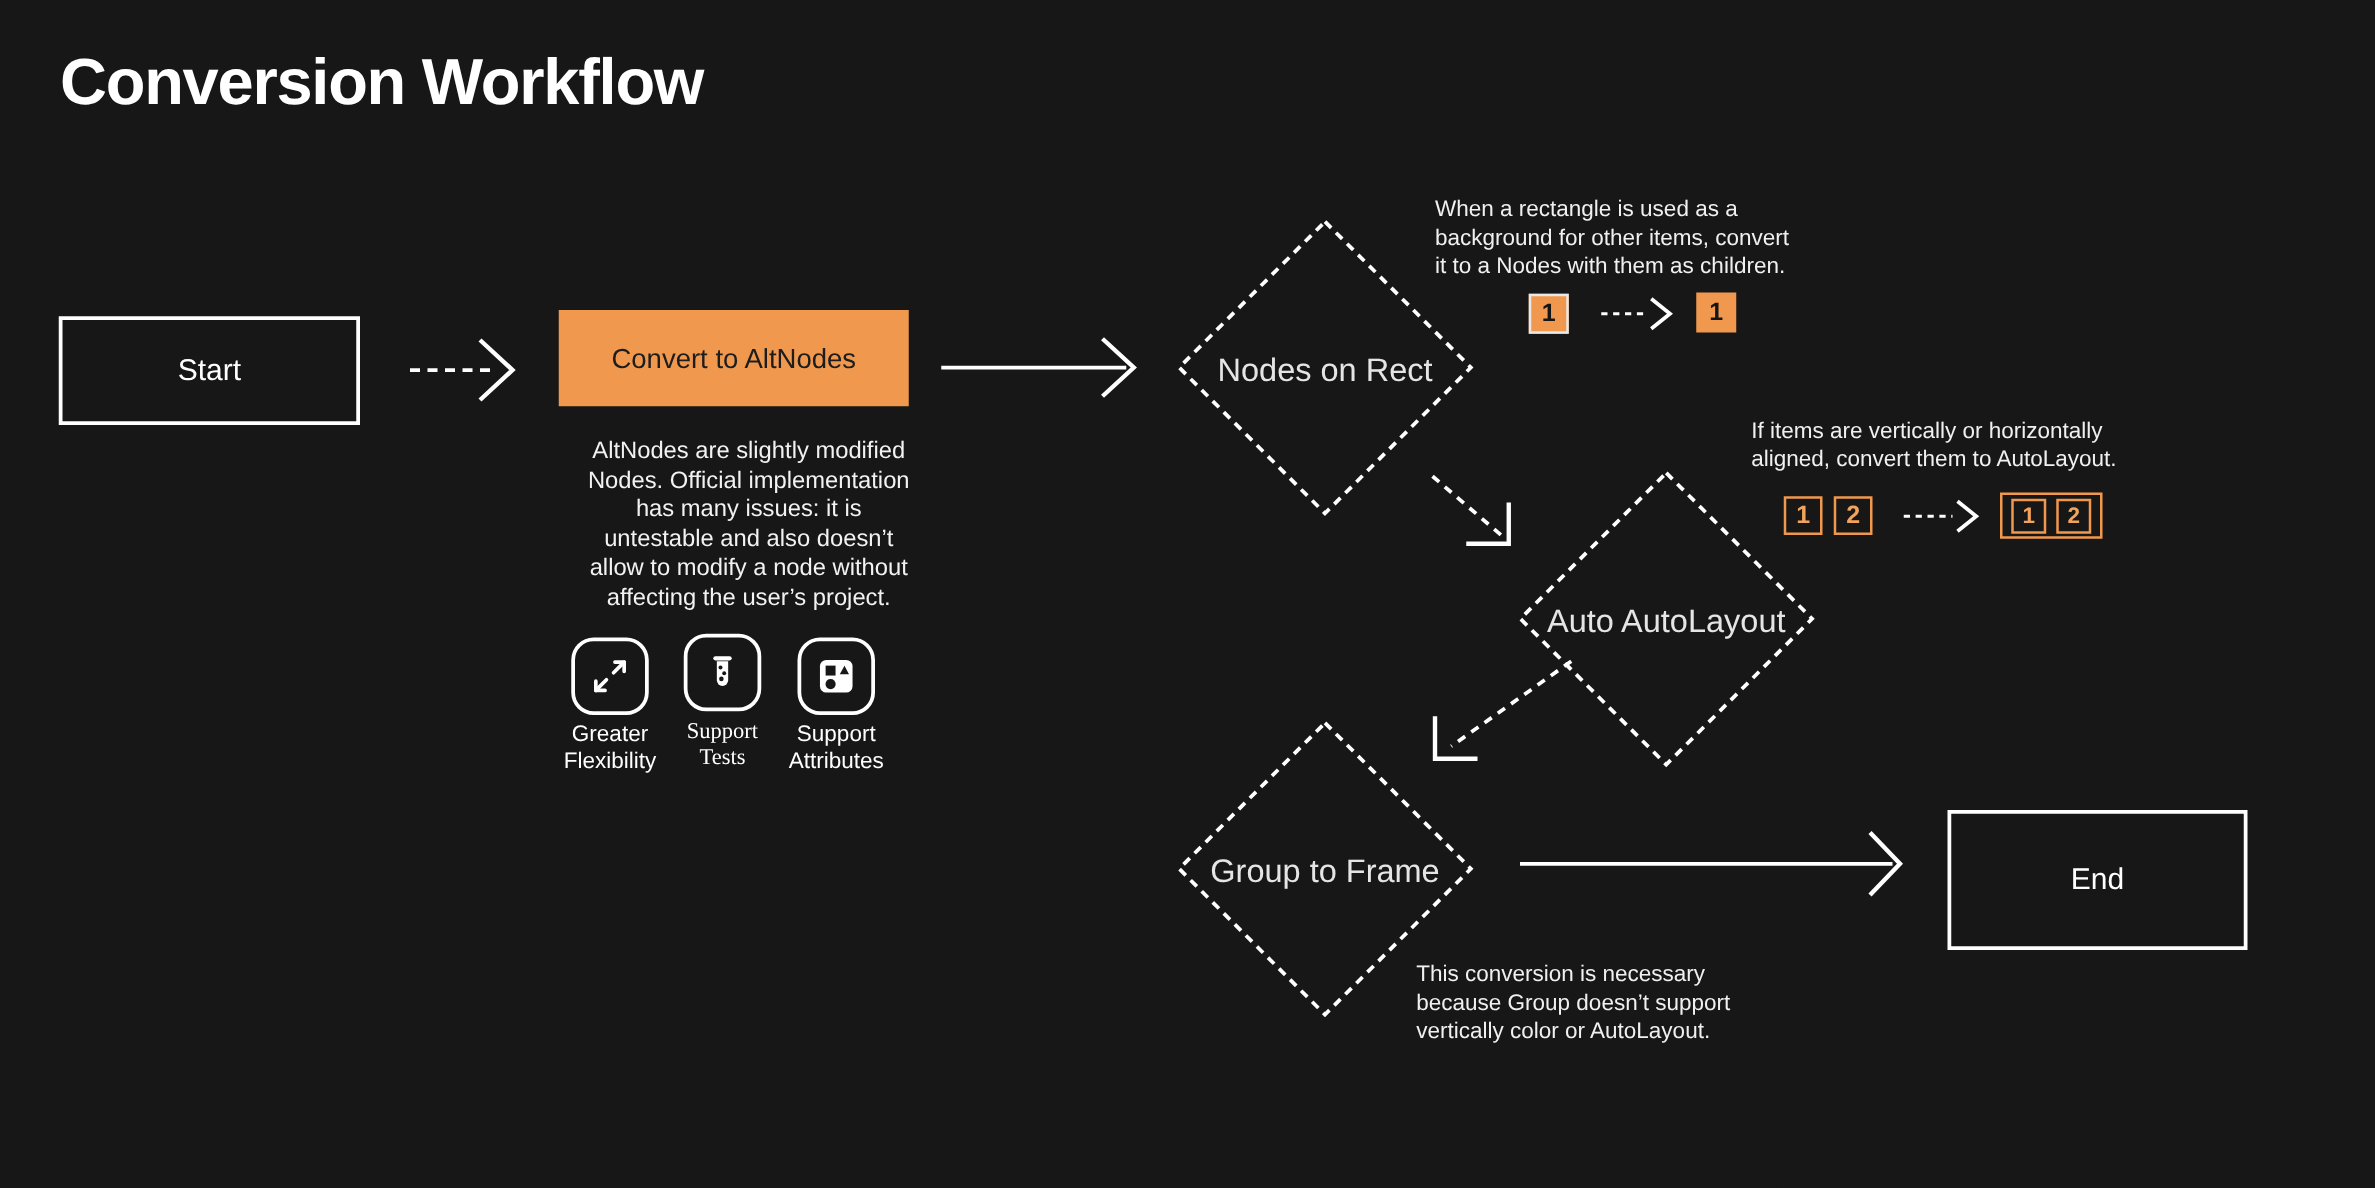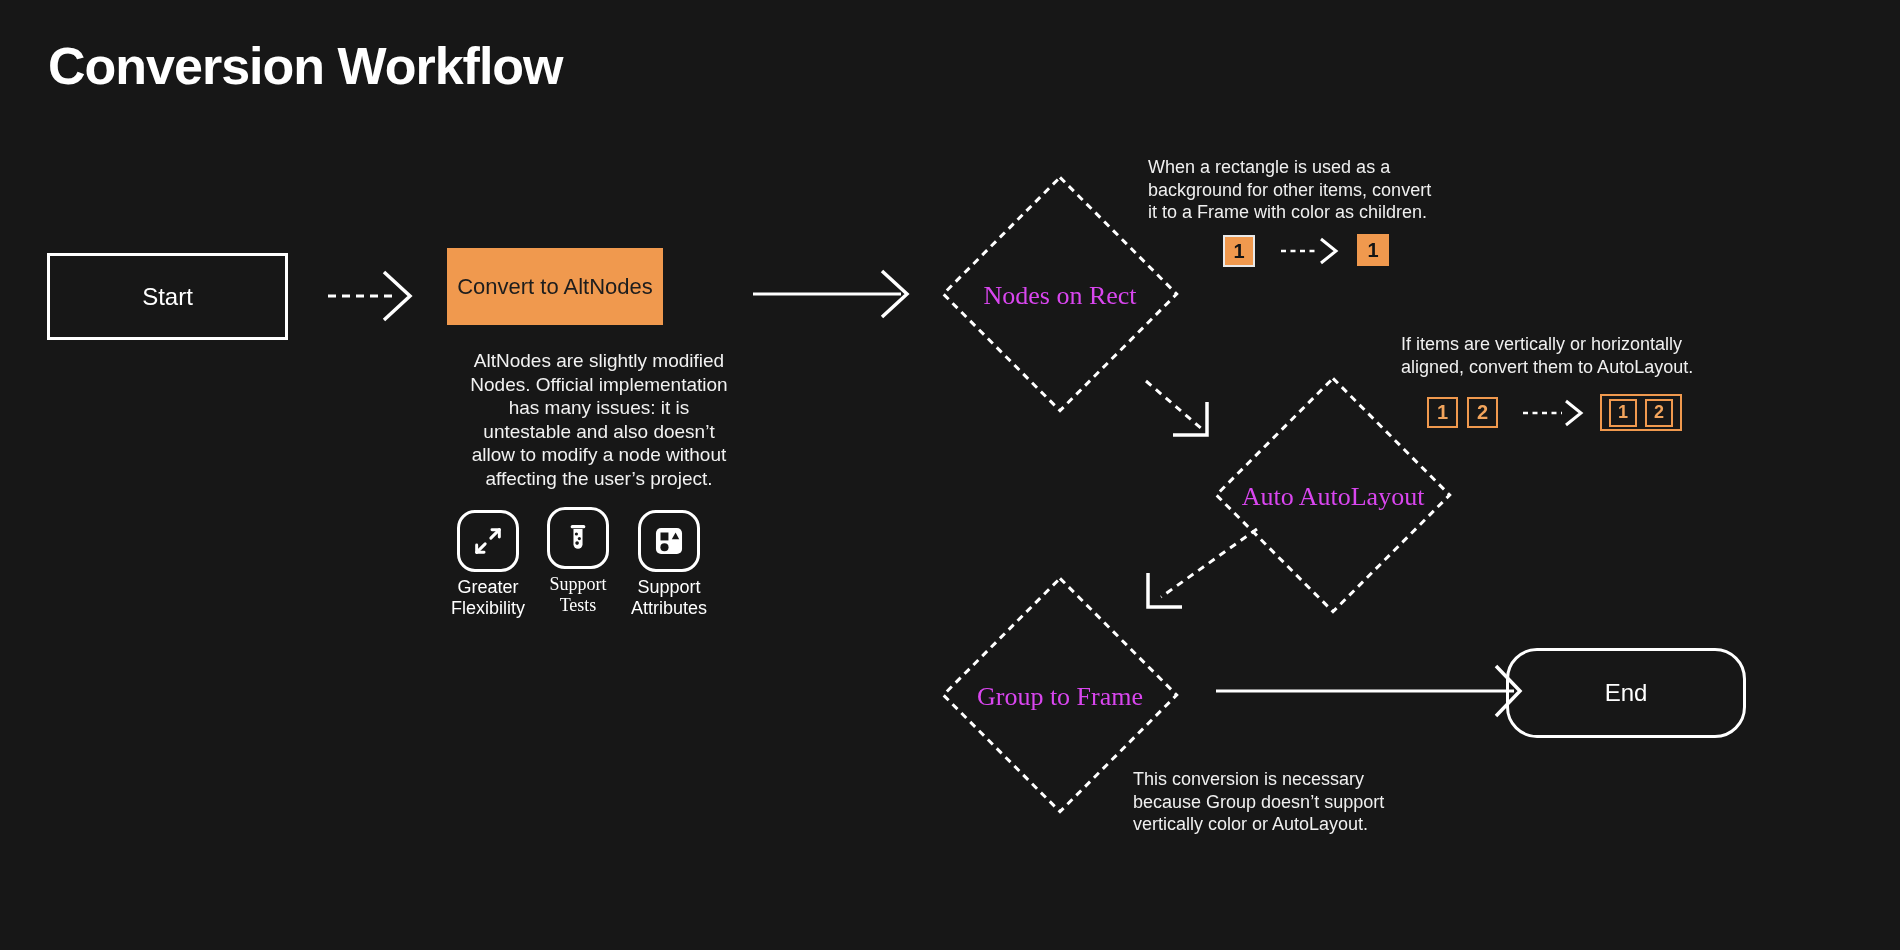--- a/index.html
+++ b/index.html
@@ -12,34 +12,34 @@
   .abs{position:absolute;}
   #title{
     left:48px;top:36px;
     font-size:52px;font-weight:800;letter-spacing:-1px;color:#fff;
   }
   .term-box{
     border:3px solid #fff;display:flex;align-items:center;justify-content:center;
     font-size:24px;color:#fff;box-sizing:border-box;
   }
   #start-box{left:47px;top:253px;width:241px;height:87px;}
-  #end-box{left:1506px;top:648px;width:240px;height:90px;border-radius:31px;}
+  #end-box{left:1558px;top:648px;width:240px;height:112px;}
   #convert-box{
-    left:447px;top:248px;width:216px;height:77px;
+    left:447px;top:248px;width:280px;height:77px;
     background:#F0994E;display:flex;align-items:center;justify-content:center;
     font-size:22px;font-weight:500;color:#1d1d1d;
   }
   .pre{white-space:pre-line;}
   #convert-desc{
     left:449px;top:349px;width:300px;
     font-size:19px;line-height:23.5px;color:#f2f2f2;text-align:center;
   }
   .diamond-label{
     transform:translate(-50%,-50%);
-    font-size:26px;color:#d946ef;white-space:nowrap;font-family:Liberation Serif, serif;
+    font-size:26px;color:#e5e5e5;white-space:nowrap;
   }
   #label-nodes-on-rect{left:1060px;top:296px;}
   #label-auto-autolayout{left:1333px;top:497px;}
   #label-group-to-frame{left:1060px;top:697px;}
   .ann-text{font-size:18px;line-height:22.5px;color:#f0f0f0;}
   #ann-rect-text{left:1148px;top:156px;width:330px;}
   #ann-auto-text{left:1401px;top:333px;width:330px;}
   #ann-group-text{left:1133px;top:768px;width:300px;}
   .num-sq{
     width:32px;height:32px;box-sizing:border-box;
@@ -178,21 +178,21 @@
   <div class="feature-label pre">Support
 Attributes</div>
 </div>
 
 <div id="label-nodes-on-rect" class="abs diamond-label">Nodes on Rect</div>
 <div id="label-auto-autolayout" class="abs diamond-label">Auto AutoLayout</div>
 <div id="label-group-to-frame" class="abs diamond-label">Group to Frame</div>
 
 <div id="ann-rect-text" class="abs ann-text pre">When a rectangle is used as a
 background for other items, convert
-it to a Frame with color as children.</div>
+it to a Nodes with them as children.</div>
 <div id="ann1-sq-before" class="abs num-sq num-filled num-bordered">1</div>
 <div id="ann1-sq-after" class="abs num-sq num-filled">1</div>
 
 <div id="ann-auto-text" class="abs ann-text pre">If items are vertically or horizontally
 aligned, convert them to AutoLayout.</div>
 <div id="ann2-sq1" class="abs num-sq num-outline">1</div>
 <div id="ann2-sq2" class="abs num-sq num-outline">2</div>
 <div id="ann2-group" class="abs">
   <div class="num-sq num-outline">1</div>
   <div class="num-sq num-outline">2</div>

